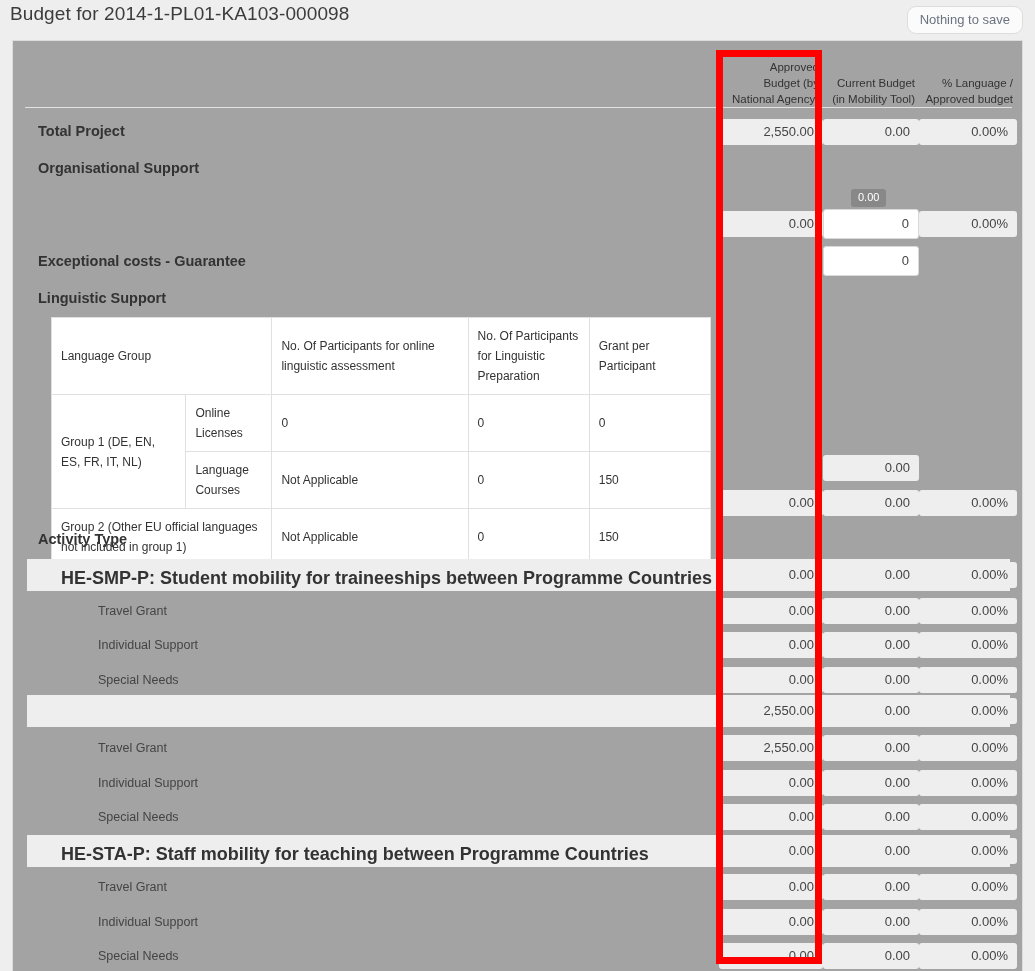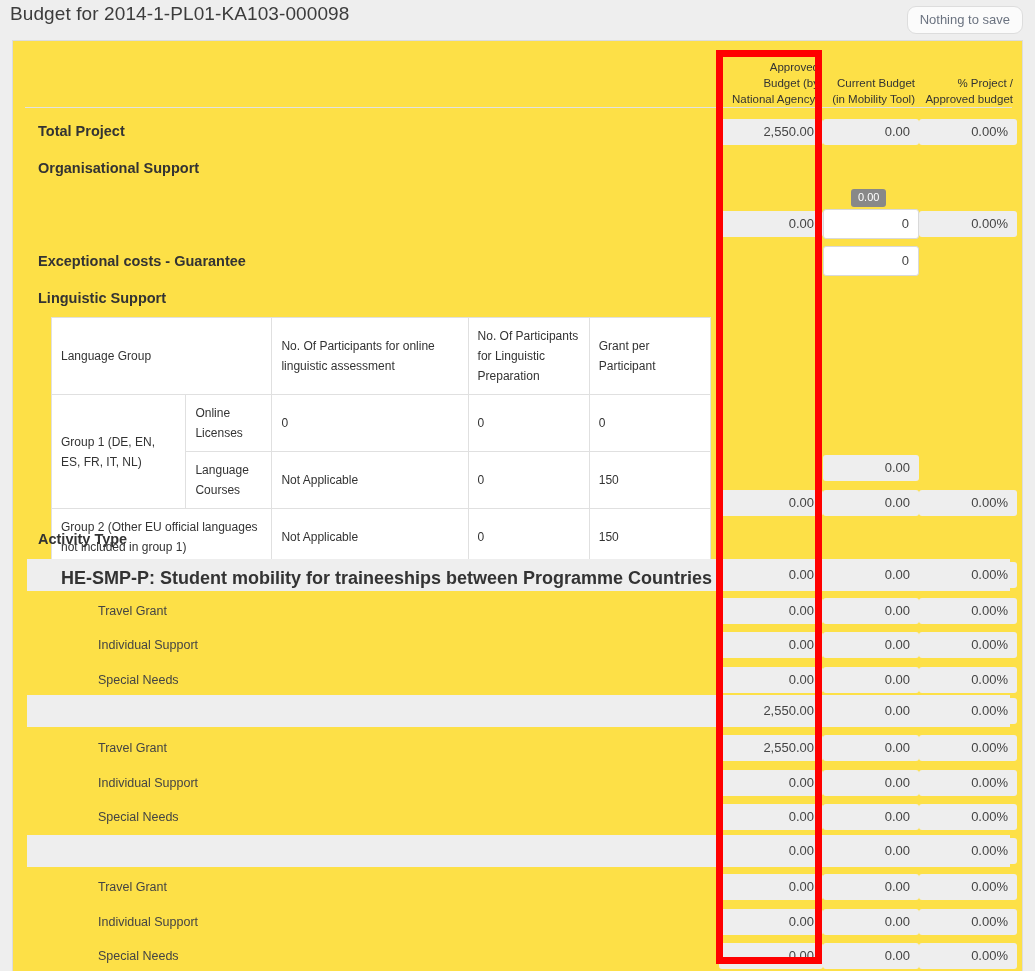--- a/index.html
+++ b/index.html
@@ -39,21 +39,21 @@
     font-family: "Liberation Sans", sans-serif;
     line-height: 26px;
   }
 
   
   #card {
     position: absolute;
     left: 12px; top: 40px;
     width: 1011px;
     height: 931px;
-    background: #fde047;
+    background: #a3a3a3;
     border: 1px solid #dcdcdc;
     border-bottom: none;
     overflow: hidden;
   }
 
   
   .col-a { left: 706px; width: 104px; }   
   .col-b { left: 810px; width: 96px;  }   
   .col-c { left: 906px; width: 98px;  }   
 
@@ -194,21 +194,21 @@
     <div class="col-head col-a">
       <span>Approved</span><br>
       <span>Budget (by</span><br>
       <span>National Agency)</span>
     </div>
     <div class="col-head col-b" style="top:34px;">
       <span>Current Budget</span><br>
       <span>(in Mobility Tool)</span>
     </div>
     <div class="col-head col-c" style="top:34px;">
-      <span>% Project /</span><br>
+      <span>% Language /</span><br>
       <span>Approved budget</span>
     </div>
     <div id="head-sep"></div>
   </div>
 
   <div class="section-label" style="top:82px;">Total Project</div>
   <div class="valbox col-a" style="top:78px;">2,550.00</div>
   <div class="valbox col-b" style="top:78px;">0.00</div>
   <div class="valbox col-c" style="top:78px;">0.00%</div>
 
@@ -298,20 +298,21 @@
   <div class="valbox col-a" style="top:729px;">0.00</div>
   <div class="valbox col-b" style="top:729px;">0.00</div>
   <div class="valbox col-c" style="top:729px;">0.00%</div>
 
   <div class="sub-title" style="top:769px;">Special Needs</div>
   <div class="valbox col-a" style="top:763px;">0.00</div>
   <div class="valbox col-b" style="top:763px;">0.00</div>
   <div class="valbox col-c" style="top:763px;">0.00%</div>
 
   <div class="act-band" style="top:794px;"></div>
+  <div class="act-title" style="top:803px;">HE-STA-P: Staff mobility for teaching between Programme Countries</div>
   <div class="valbox col-a" style="top:797px;">0.00</div>
   <div class="valbox col-b" style="top:797px;">0.00</div>
   <div class="valbox col-c" style="top:797px;">0.00%</div>
 
   <div class="sub-title" style="top:839px;">Travel Grant</div>
   <div class="valbox col-a" style="top:833px;">0.00</div>
   <div class="valbox col-b" style="top:833px;">0.00</div>
   <div class="valbox col-c" style="top:833px;">0.00%</div>
 
   <div class="sub-title" style="top:874px;">Individual Support</div>

